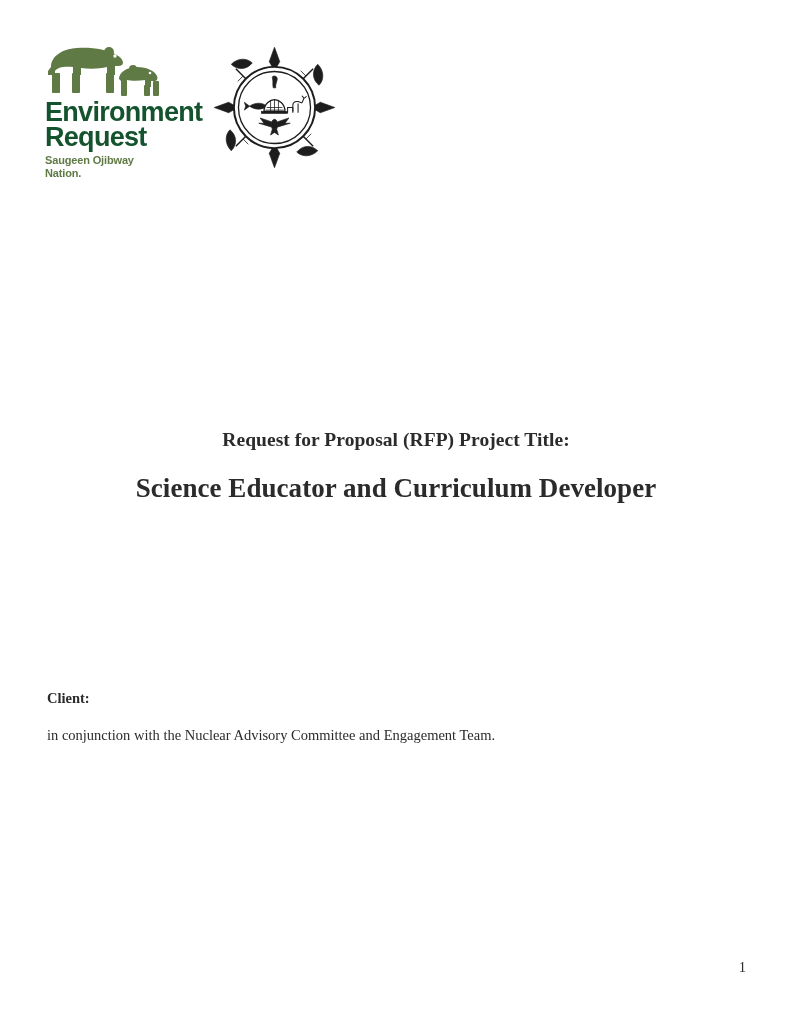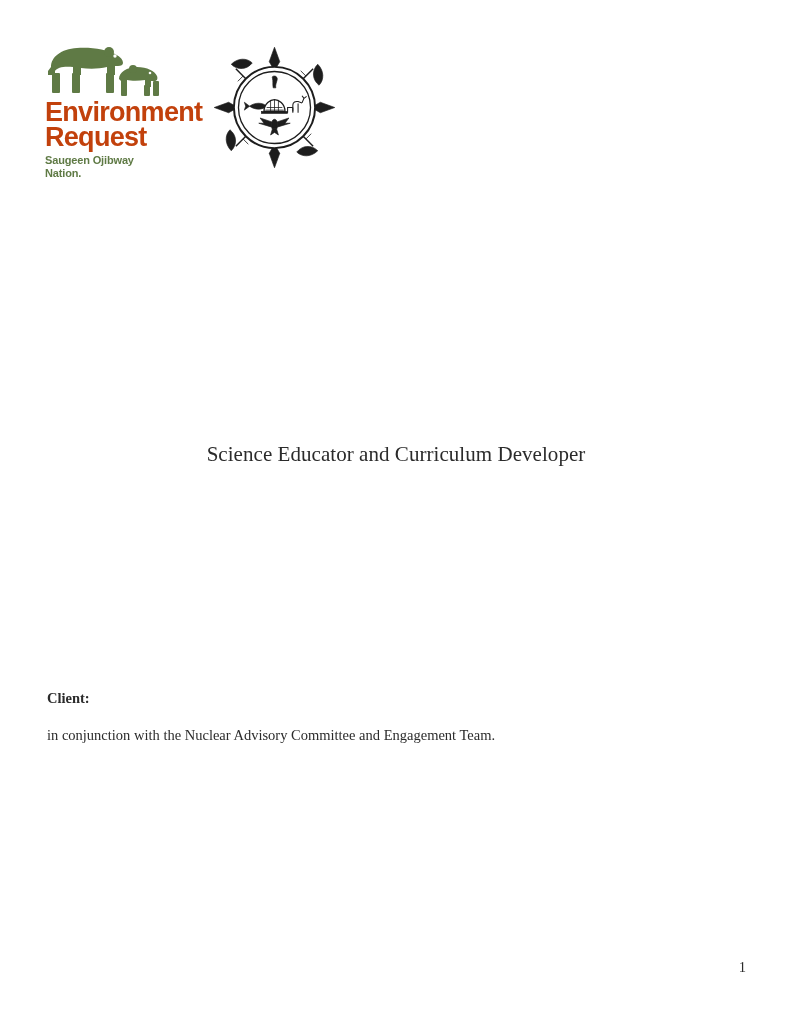--- a/index.html
+++ b/index.html
@@ -66,24 +66,24 @@
     width: 698px;
     text-align: center;
   }
   .title-line1 {
     font-size: 19.5px;
     font-weight: bold;
     line-height: 24px;
     letter-spacing: 0.05px;
   }
   .title-line2 {
-    font-size: 21px;
-    font-weight: normal;
+    font-size: 27px;
+    font-weight: bold;
     line-height: 24px;
-    margin-top: 14px;
+    margin-top: 24px;
     letter-spacing: 0.05px;
   }
 
   
   .body-block {
     position: absolute;
     left: 47px;
     top: 689px;
     width: 672px;
   }
@@ -149,21 +149,21 @@
           <path d="M74 34 C74 27, 82 22, 92 22 C102 22, 110 26, 112 31
                    C113 34, 112 36, 109 36 L106 36 L106 42 L100 42 L100 35
                    C94 36, 86 36, 82 35 L82 42 L76 42 L76 36 Z"></path>
           <circle cx="88" cy="24" r="4"></circle>
           <rect x="76" y="40" width="6" height="11" rx="1"></rect>
           <rect x="99" y="40" width="6" height="11" rx="1"></rect>
           <rect x="108" y="36" width="6" height="15" rx="1"></rect>
           <circle cx="105" cy="28" r="1.3" fill="#ffffff"></circle>
         </g>
       </svg>
-      <div class="eo-wordmark" style="color:#c2410c">
+      <div class="eo-wordmark" style="color:#14532d">
         <div>Environment</div>
         <div>Request</div>
       </div>
       <div class="eo-sub" style="color:#5F7A45">
         <div>Saugeen Ojibway</div>
         <div>Nation.</div>
       </div>
     </div>
 
     <svg class="son-emblem" viewBox="0 0 200 200" aria-hidden="true">
@@ -230,20 +230,21 @@
                    C96 120, 98 118, 100 118 Z"></path>
           <path d="M96 122 L78 116 L84 124 L76 124 L96 130 Z"></path>
           <path d="M104 122 L122 116 L116 124 L124 124 L104 130 Z"></path>
           <path d="M97 132 L94 142 L100 138 L106 142 L103 132 Z"></path>
         </g>
       </g>
     </svg>
   </div>
 
   <div class="title-block">
+    <div class="title-line1">Request for Proposal (RFP) Project Title:</div>
     <div class="title-line2">Science Educator and Curriculum Developer</div>
   </div>
 
   <div class="body-block">
     <div class="label">Client:</div>
     <div class="para-spaced">
       <span class="ln">in conjunction with the Nuclear Advisory Committee and Engagement Team.</span>
     </div>
   </div>
 

